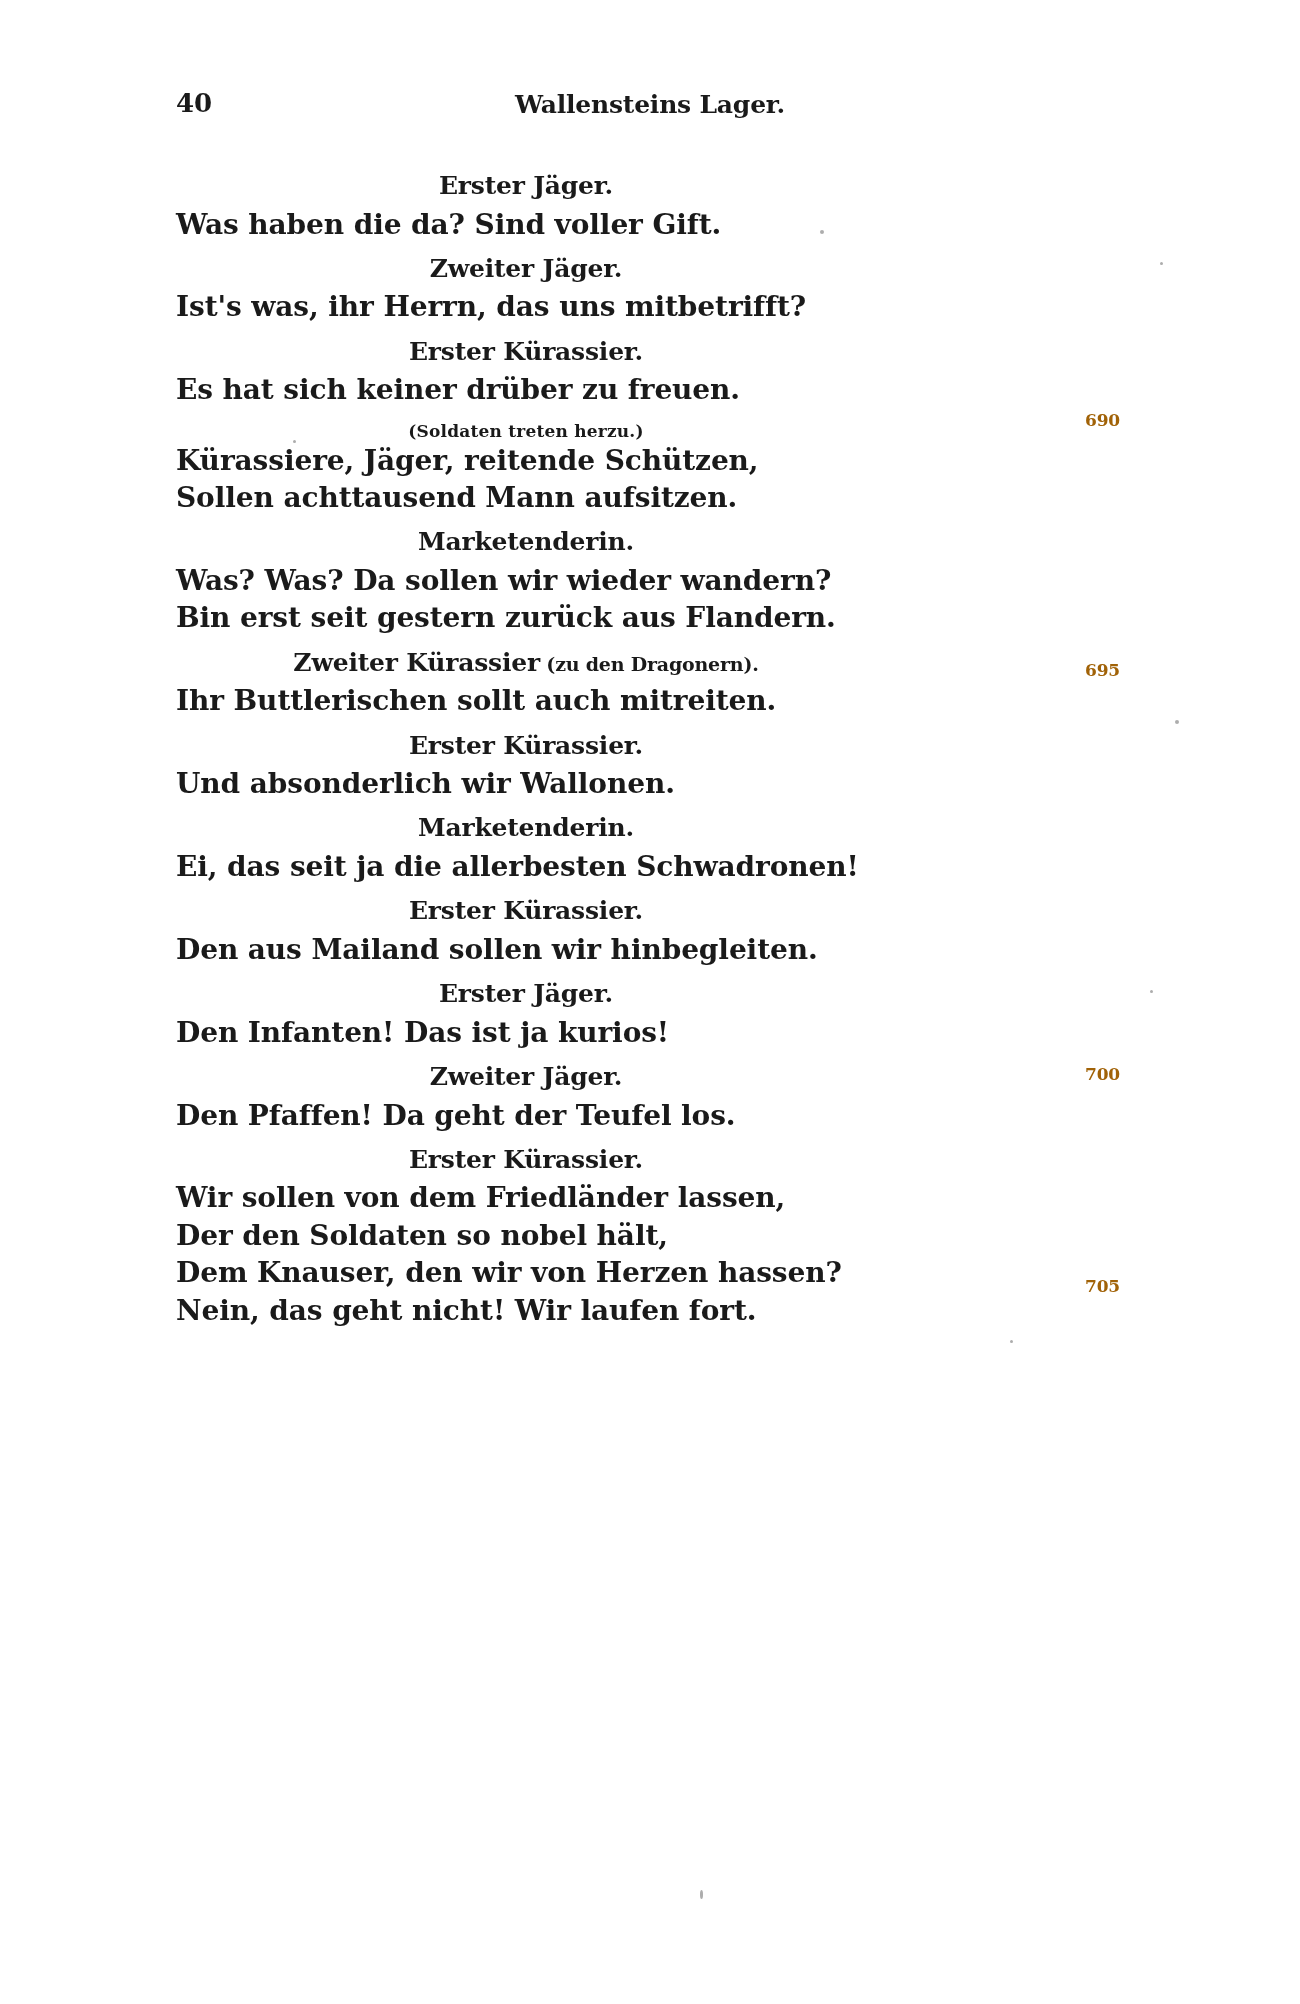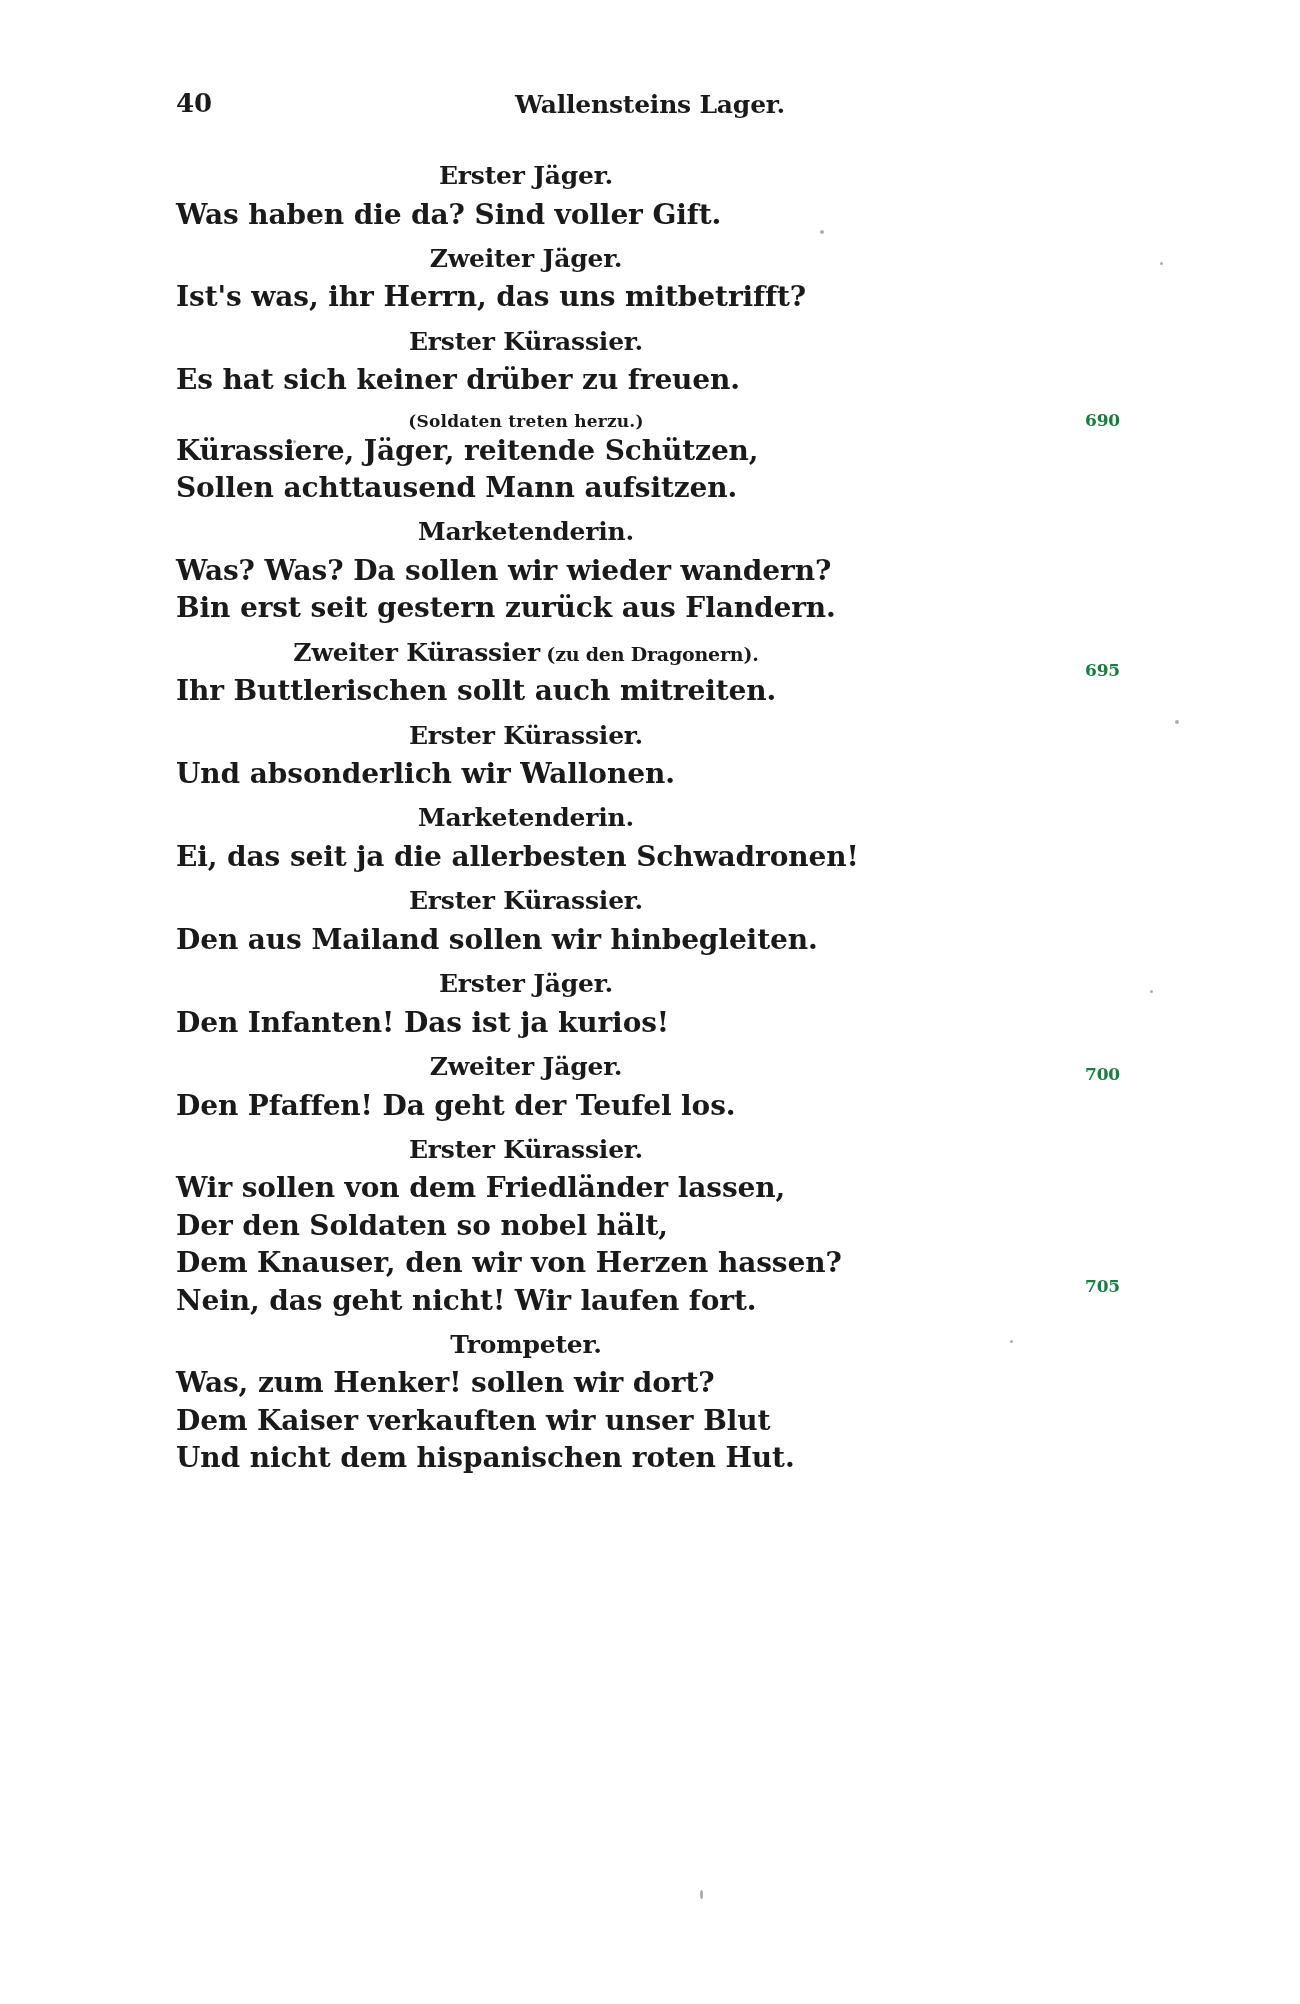--- a/index.html
+++ b/index.html
@@ -47,21 +47,21 @@
     position: absolute;
     left: 0;
     top: 2px;
     width: 1300px;
     text-align: center;
     font-size: 25px;
   }
   .body-col {
     position: absolute;
     left: 176px;
-    top: 150px;
+    top: 160px;
     width: 700px;
   }
   .speaker {
     text-align: center;
     font-size: 25px;
     margin: 11px 0 4px 0;
     line-height: 1.22;
     white-space: nowrap;
   }
   .speaker .direction {
@@ -89,21 +89,21 @@
     position: absolute;
     left: 1085px;
     top: 148px;
     width: 90px;
   }
   .linenum {
     position: absolute;
     font-size: 17px;
     font-weight: 700;
     font-family: "DejaVu Serif", serif;
-    color: #15803d;
+    color: #a16207;
   }
   .specks {
     position: absolute;
     left: 0; top: 0;
     width: 1300px; height: 2004px;
     pointer-events: none;
   }
   .speck {
     position: absolute;
     background: #6a6a6a;
@@ -168,26 +168,20 @@
         <div class="speaker fraktur">Zweiter Jäger.</div>
         <div class="line fraktur">Den Pfaffen!  Da geht der Teufel los.</div>
       </div>
       <div class="block">
         <div class="speaker fraktur">Erster Kürassier.</div>
         <div class="line fraktur">Wir sollen von dem Friedländer lassen,</div>
         <div class="line fraktur">Der den Soldaten so nobel hält,</div>
         <div class="line fraktur">Dem Knauser, den wir von Herzen hassen?</div>
         <div class="line fraktur">Nein, das geht nicht!  Wir laufen fort.</div>
       </div>
-      <div class="block">
-        <div class="speaker fraktur">Trompeter.</div>
-        <div class="line fraktur">Was, zum Henker! sollen wir dort?</div>
-        <div class="line fraktur">Dem Kaiser verkauften wir unser Blut</div>
-        <div class="line fraktur">Und nicht dem hispanischen roten Hut.</div>
-      </div>
     </div>
 
   <div class="linenums" id="linenums">
       <div class="linenum fraktur" style="top: 262px;">690</div>
       <div class="linenum fraktur" style="top: 512px;">695</div>
       <div class="linenum fraktur" style="top: 916px;">700</div>
       <div class="linenum fraktur" style="top: 1128px;">705</div>
     </div>
 
   <div class="specks">

